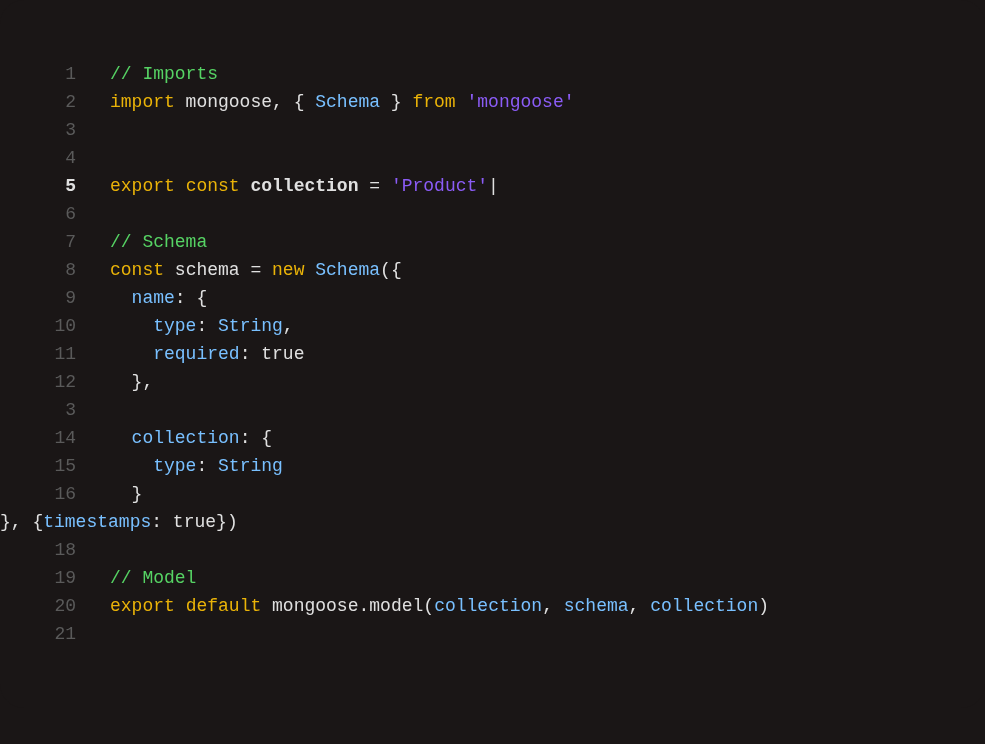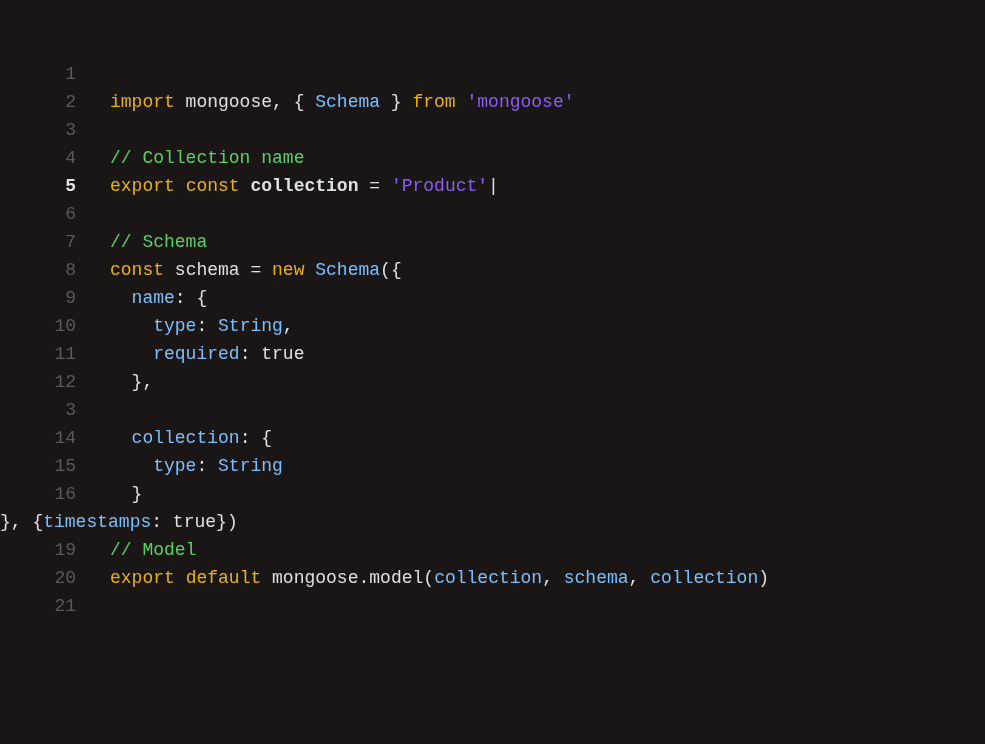--- a/index.html
+++ b/index.html
@@ -48,33 +48,34 @@
   .tok-prop { color: #79c0ff; }
   .tok-string { color: #8b5cf6; }
   .tok-punct { color: #e0e0e0; }
   .tok-bold { font-weight: 700; }
   .tok-cursor { color: #e0e0e0; }
 </style>
 </head>
 <body>
 
 <div class="code-container" id="code-root">
-    <div class="code-line"><span class="line-number">1</span></div>
+    <div class="code-line"><span class="line-number">1</span><span class="code-content"><span class="tok-comment">// Imports</span></span></div>
     <div class="code-line"><span class="line-number">2</span><span class="code-content"><span class="tok-keyword">import</span><span class="tok-ident"> mongoose</span><span class="tok-punct">, { </span><span class="tok-type">Schema</span><span class="tok-punct"> } </span><span class="tok-keyword">from</span><span class="tok-punct"> </span><span class="tok-string">'mongoose'</span></span></div>
     <div class="code-line"><span class="line-number">3</span><span class="code-content"></span></div>
-    <div class="code-line"><span class="line-number">4</span><span class="code-content"><span class="tok-comment">// Collection name</span></span></div>
+    <div class="code-line"><span class="line-number">4</span></div>
     <div class="code-line"><span class="line-number active">5</span><span class="code-content"><span class="tok-keyword">export</span><span class="tok-punct"> </span><span class="tok-keyword">const</span><span class="tok-punct"> </span><span class="tok-ident tok-bold">collection</span><span class="tok-punct"> = </span><span class="tok-string">'Product'</span><span class="tok-cursor">|</span></span></div>
     <div class="code-line"><span class="line-number">6</span><span class="code-content"></span></div>
     <div class="code-line"><span class="line-number">7</span><span class="code-content"><span class="tok-comment">// Schema</span></span></div>
     <div class="code-line"><span class="line-number">8</span><span class="code-content"><span class="tok-keyword">const</span><span class="tok-punct"> </span><span class="tok-ident">schema</span><span class="tok-punct"> = </span><span class="tok-keyword">new</span><span class="tok-punct"> </span><span class="tok-type">Schema</span><span class="tok-punct">({</span></span></div>
     <div class="code-line"><span class="line-number">9</span><span class="code-content"><span class="tok-punct">  </span><span class="tok-prop">name</span><span class="tok-punct">: {</span></span></div>
     <div class="code-line"><span class="line-number">10</span><span class="code-content"><span class="tok-punct">    </span><span class="tok-prop">type</span><span class="tok-punct">: </span><span class="tok-type">String</span><span class="tok-punct">,</span></span></div>
     <div class="code-line"><span class="line-number">11</span><span class="code-content"><span class="tok-punct">    </span><span class="tok-prop">required</span><span class="tok-punct">: </span><span class="tok-ident">true</span></span></div>
     <div class="code-line"><span class="line-number">12</span><span class="code-content"><span class="tok-punct">  },</span></span></div>
     <div class="code-line"><span class="line-number">3</span><span class="code-content"></span></div>
     <div class="code-line"><span class="line-number">14</span><span class="code-content"><span class="tok-punct">  </span><span class="tok-prop">collection</span><span class="tok-punct">: {</span></span></div>
     <div class="code-line"><span class="line-number">15</span><span class="code-content"><span class="tok-punct">    </span><span class="tok-prop">type</span><span class="tok-punct">: </span><span class="tok-type">String</span></span></div>
     <div class="code-line"><span class="line-number">16</span><span class="code-content"><span class="tok-punct">  }</span></span></div>
     <div class="code-line"><span class="code-content"><span class="tok-punct">}, {</span><span class="tok-prop">timestamps</span><span class="tok-punct">: </span><span class="tok-ident">true</span><span class="tok-punct">})</span></span></div>
+    <div class="code-line"><span class="line-number">18</span><span class="code-content"></span></div>
     <div class="code-line"><span class="line-number">19</span><span class="code-content"><span class="tok-comment">// Model</span></span></div>
     <div class="code-line"><span class="line-number">20</span><span class="code-content"><span class="tok-keyword">export</span><span class="tok-punct"> </span><span class="tok-keyword">default</span><span class="tok-punct"> </span><span class="tok-ident">mongoose</span><span class="tok-punct">.</span><span class="tok-ident">model</span><span class="tok-punct">(</span><span class="tok-prop">collection</span><span class="tok-punct">, </span><span class="tok-prop">schema</span><span class="tok-punct">, </span><span class="tok-prop">collection</span><span class="tok-punct">)</span></span></div>
     <div class="code-line"><span class="line-number">21</span><span class="code-content"></span></div>
   </div>
 
 </body></html>

